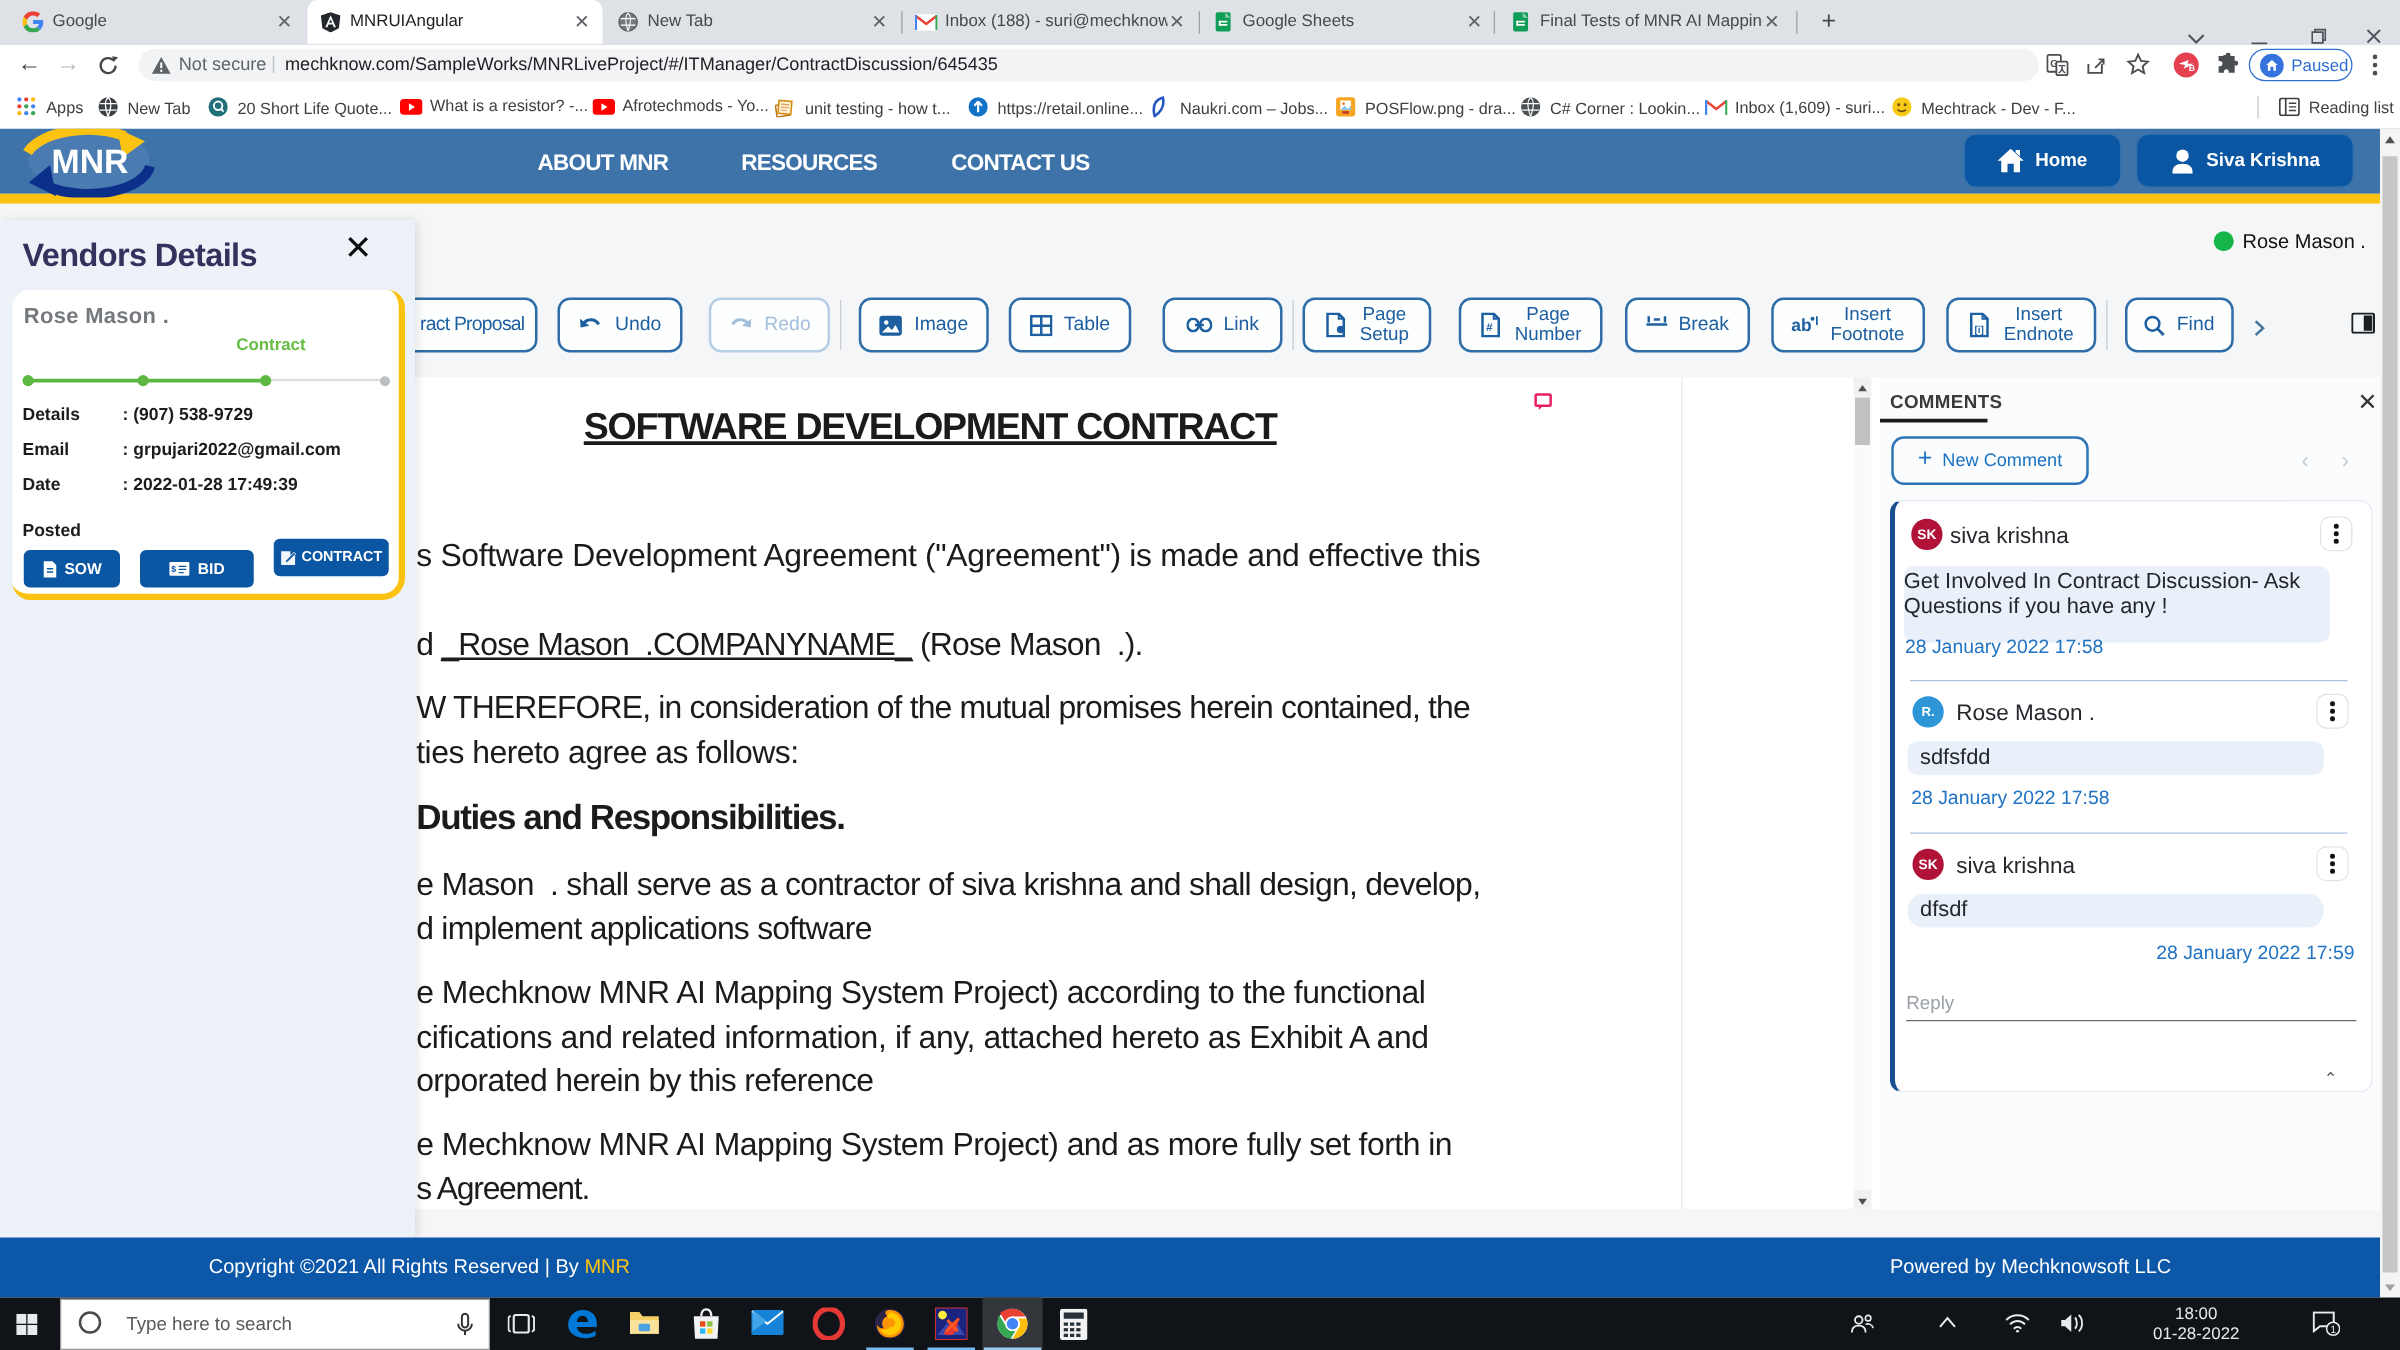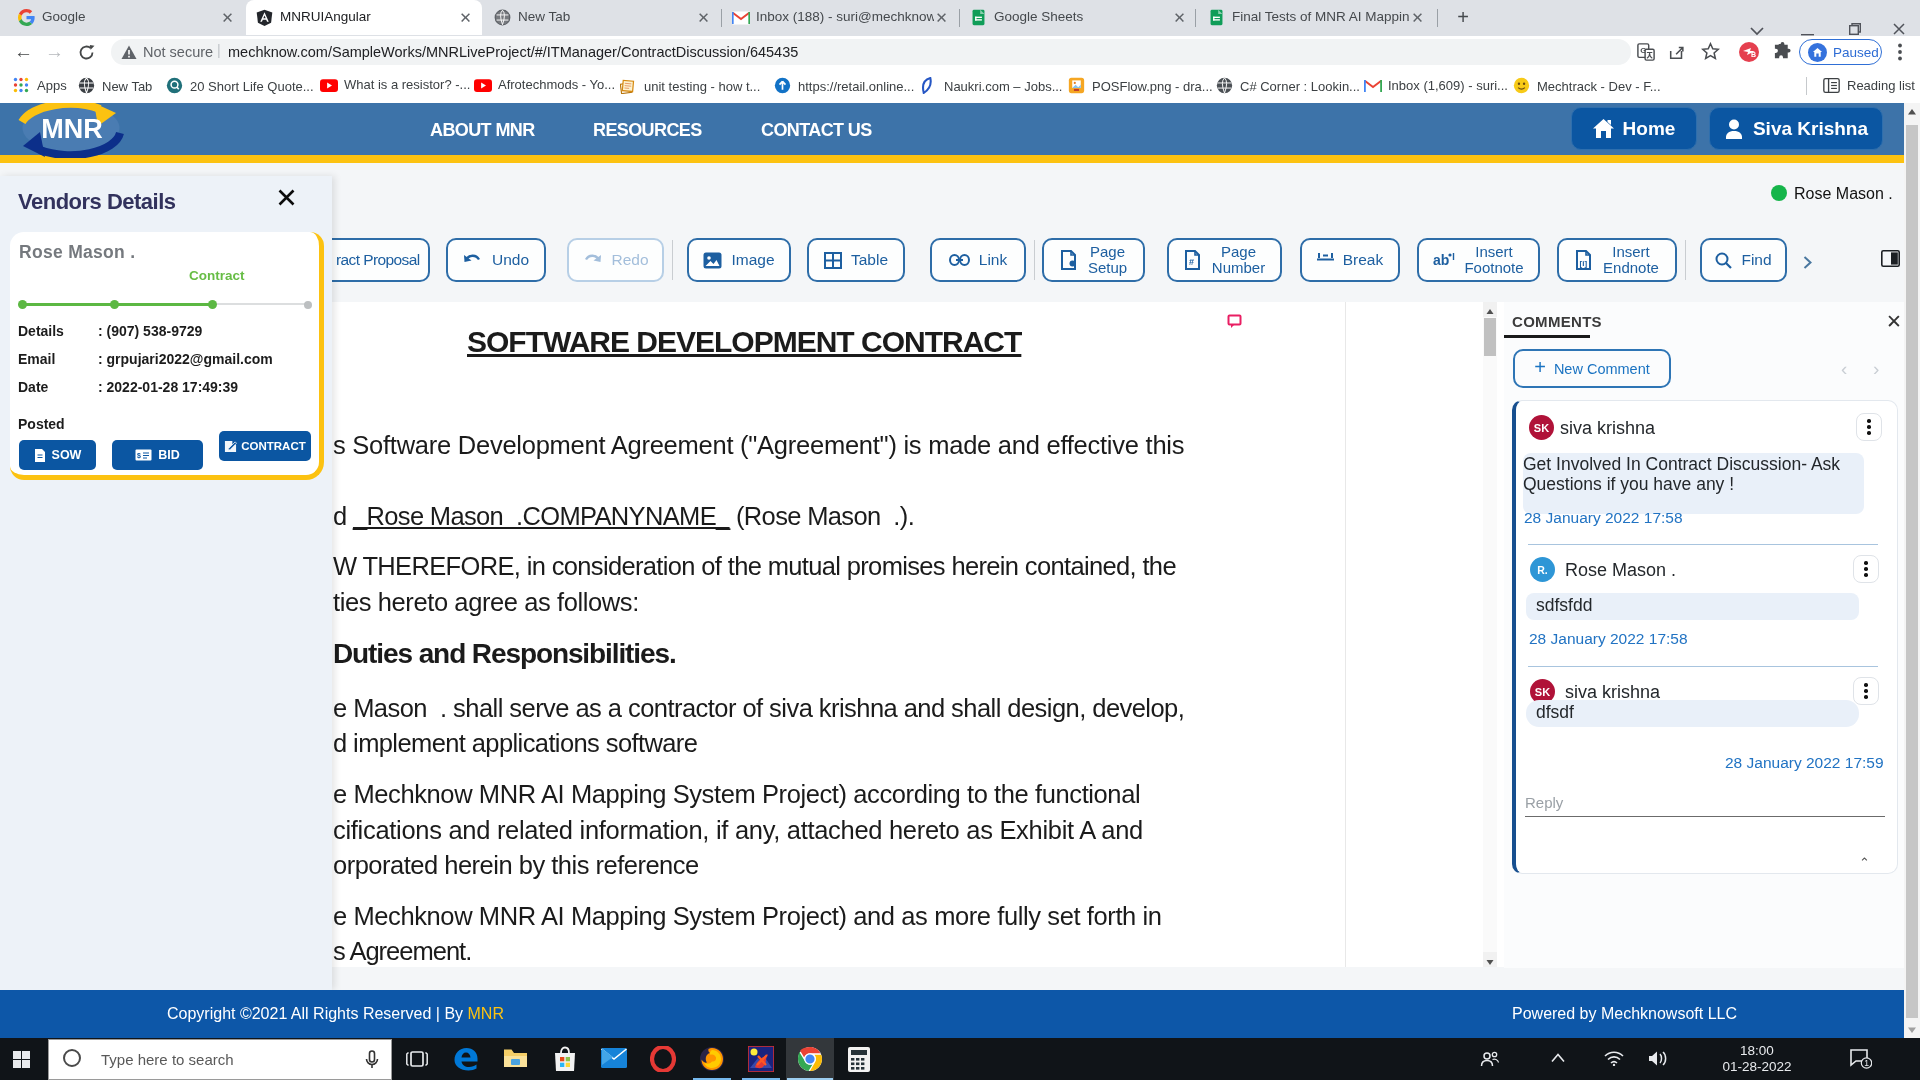--- a/index.html
+++ b/index.html
@@ -24,21 +24,21 @@
 
   
   #bookmarks { position:absolute; left:0; top:69px; width:1920px; height:34px; background:#fff; }
   .bm { position:absolute; top:8px; height:20px; font-size:13px; color:#3c4043; white-space:nowrap; }
   .bm .bmi { display:inline-block; width:17px; height:17px; vertical-align:-3px; margin-right:7px; }
 
   
   #appheader { position:absolute; left:0; top:103px; width:1920px; height:52px; background:#3d73a9; }
   #yellowbar { position:absolute; left:0; top:155px; width:1920px; height:8px; background:#fcc211; }
   .navlink { position:absolute; top:17px; color:#fff; font-size:18px; font-weight:bold; letter-spacing:-0.6px; }
-  .hdrbtn { position:absolute; top:4px; height:43px; background:#0b56a2; border:1px solid #2e6fae; border-radius:10px; color:#fff; font-size:19px; font-weight:bold; display:flex; align-items:center; justify-content:center; gap:9px; }
+  .hdrbtn { position:absolute; top:4px; height:43px; background:#0b56a2; border:1px solid #2e6fae; border-radius:10px; color:#fff; font-size:15px; font-weight:bold; display:flex; align-items:center; justify-content:center; gap:9px; }
 
   
   #content { position:absolute; left:0; top:163px; width:1904px; height:827px; background:#f4f6f8; }
   #footer { position:absolute; left:0; top:990px; width:1904px; height:48px; background:#0d57a8; color:#fff; font-size:16px; }
 
   
   .tbtn { position:absolute; top:238px; height:44px; background:#fdfefe; border:2px solid #2e6da8; border-radius:10px; color:#1d5fa0; font-size:15.5px; display:flex; align-items:center; justify-content:center; gap:9px; }
   .tbtn.two { line-height:1.05; font-size:15px; } .tbtn.two span { text-align:center; }
   .tbtn.disabled { border-color:#b7cfe6; color:#a3bedb; }
   .tsep { position:absolute; top:240px; width:1px; height:40px; background:#c9cdd1; }
@@ -499,30 +499,30 @@
     <div class="cdate" style="left:25px;top:328px;">28 January 2022 17:58</div>
     <div class="csep" style="left:24px;top:364px;"></div>
 
     <div class="cavatar" style="left:26px;top:377px;background:#b01238;">SK</div>
     <div class="cname" style="left:61px;top:380px;">siva krishna</div>
     <div class="cdots" style="left:349px;top:375px;">
         <span></span>
         <span></span>
         <span></span>
       </div>
-    <div class="cbubble" style="left:22px;top:398px;width:333px;height:27px;padding:3px 10px;border-radius:13px;">dfsdf</div>
+    <div class="cbubble" style="left:22px;top:413px;width:333px;height:27px;padding:3px 10px;border-radius:13px;">dfsdf</div>
     <div class="cdate" style="left:221px;top:452px;">28 January 2022 17:59</div>
 
     <div style="position:absolute;left:21px;top:492px;font-size:15px;color:#9aa0a6;">Reply</div>
     <div style="position:absolute;left:21px;top:514px;width:360px;height:1px;background:#6b6b6b;"></div>
     <div style="position:absolute;left:355px;top:553px;color:#555;font-size:13px;">⌃</div>
   </div>
 
   <div id="vendor">
-    <div style="position:absolute;left:18px;top:13px;font-size:22px;font-weight:bold;color:#32325d;letter-spacing:-0.5px;">Vendors Details</div>
+    <div style="position:absolute;left:18px;top:13px;font-size:26px;font-weight:bold;color:#32325d;letter-spacing:-0.5px;">Vendors Details</div>
     <svg style="position:absolute;left:278px;top:13px;" width="17" height="17" viewBox="0 0 17 17">
         <path d="M1.5 1.5 L15.5 15.5 M15.5 1.5 L1.5 15.5" stroke="#0c0c0c" stroke-width="2.6"></path>
       </svg>
     <div id="vendorcard">
       <div style="position:absolute;left:9px;top:10px;font-size:17.5px;font-weight:bold;color:#75797e;letter-spacing:0.3px;">Rose Mason .</div>
       <div style="position:absolute;left:179px;top:36px;font-size:13.5px;font-weight:bold;color:#67bd45;">Contract</div>
 
       <div style="position:absolute;left:12px;top:71px;width:190px;height:3px;background:#5cb843;"></div>
       <div style="position:absolute;left:202px;top:71px;width:96px;height:2px;background:#dcdedf;"></div>
       <span style="position:absolute;left:8px;top:68px;width:9px;height:9px;border-radius:50%;background:#5cb843;"></span>

